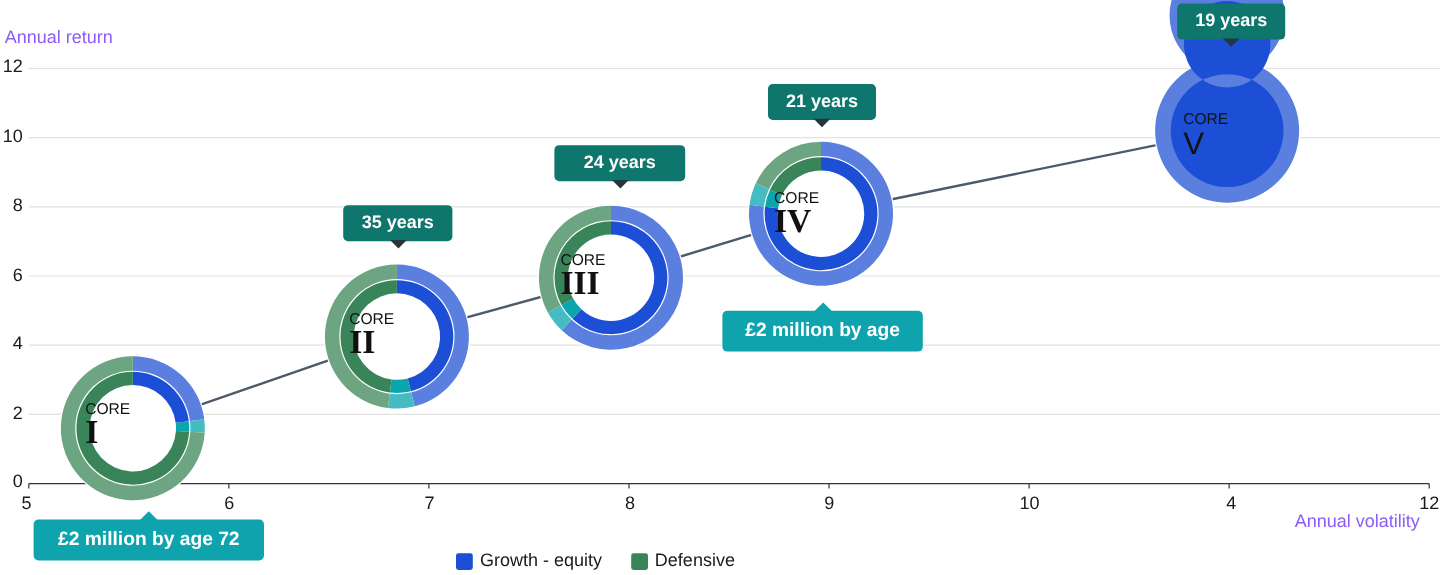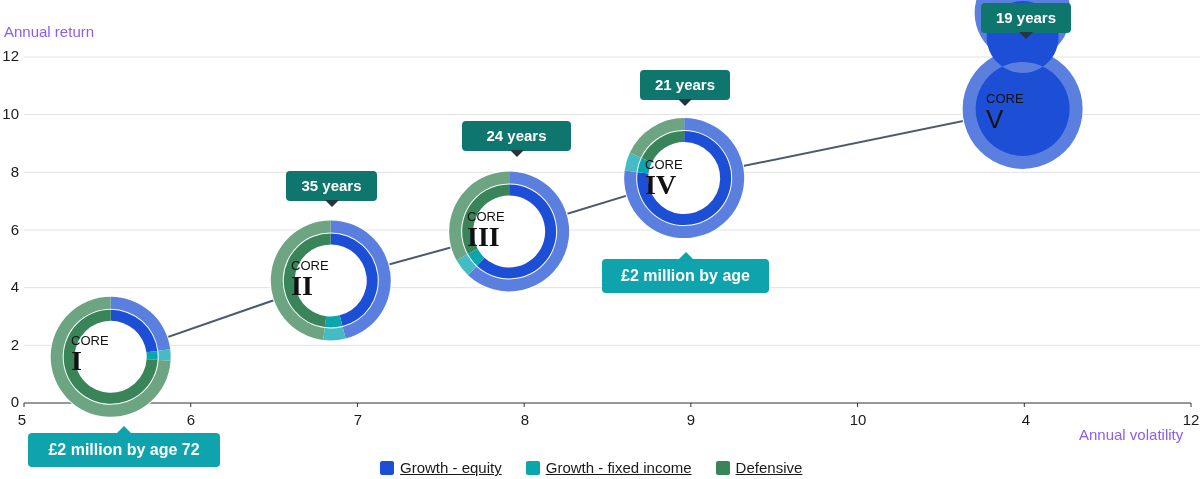--- a/index.html
+++ b/index.html
@@ -3,21 +3,21 @@
 <meta charset="utf-8">
 <style>
   html, body { margin:0; padding:0; background:#ffffff; }
   body { width:1200px; height:479px; position:relative; overflow:hidden;
          font-family:"Liberation Sans", "DejaVu Sans", sans-serif; color:#111; }
   #chart { position:absolute; left:0; top:0; width:1200px; height:479px; }
   .axis-title { position:absolute; font-size:15px; color:#8b5cf6; }
   .ytick { position:absolute; font-size:15px; color:#1a1a1a; text-align:right; width:20px; }
   .xtick { position:absolute; font-size:15px; color:#1a1a1a; text-align:center; width:30px; }
   .legend { position:absolute; left:380px; top:459px; display:flex; gap:24px; font-size:15px; color:#1a1a1a; }
-  .legend-item { display:flex; align-items:center; gap:6px;text-decoration:underline; }
+  .legend-item { display:flex; align-items:center; gap:6px; }
   .swatch { width:14px; height:14px; border-radius:2px; display:inline-block; }
   .callout-dark { position:absolute; background:#0f766e; color:#fff; font-weight:bold;
                   font-size:15px; border-radius:4px; height:30px; line-height:30px;
                   text-align:center; padding:0 8px; box-sizing:border-box; }
   .callout-dark::after { content:""; position:absolute; left:50%; bottom:-6px; margin-left:-7px;
                   border-left:7px solid transparent; border-right:7px solid transparent;
                   border-top:7px solid #27353f; }
   .callout-teal { position:absolute; background:#0fa3ad; color:#fff; font-weight:bold;
                   font-size:16px; border-radius:4px; height:34px; line-height:34px;
                   text-align:center; padding:0 8px; box-sizing:border-box; }
@@ -135,21 +135,17 @@
 
   <div class="callout-teal" style="left:28px;top:433px;width:192px;">£2 million by age 72</div>
   <div class="callout-teal" style="left:602px;top:259px;width:167px;">£2 million by age 56</div>
 
   <div class="legend">
     <div class="legend-item">
       <span class="swatch" style="background:#1d4fd6;"></span>
       <span>Growth - equity</span>
     </div>
     <div class="legend-item">
-      <span class="swatch" style="background:#0aa5ad;"></span>
-      <span>Growth - fixed income</span>
-    </div>
-    <div class="legend-item">
       <span class="swatch" style="background:#3a8459;"></span>
       <span>Defensive</span>
     </div>
   </div>
 </div>
 
 </body></html>

